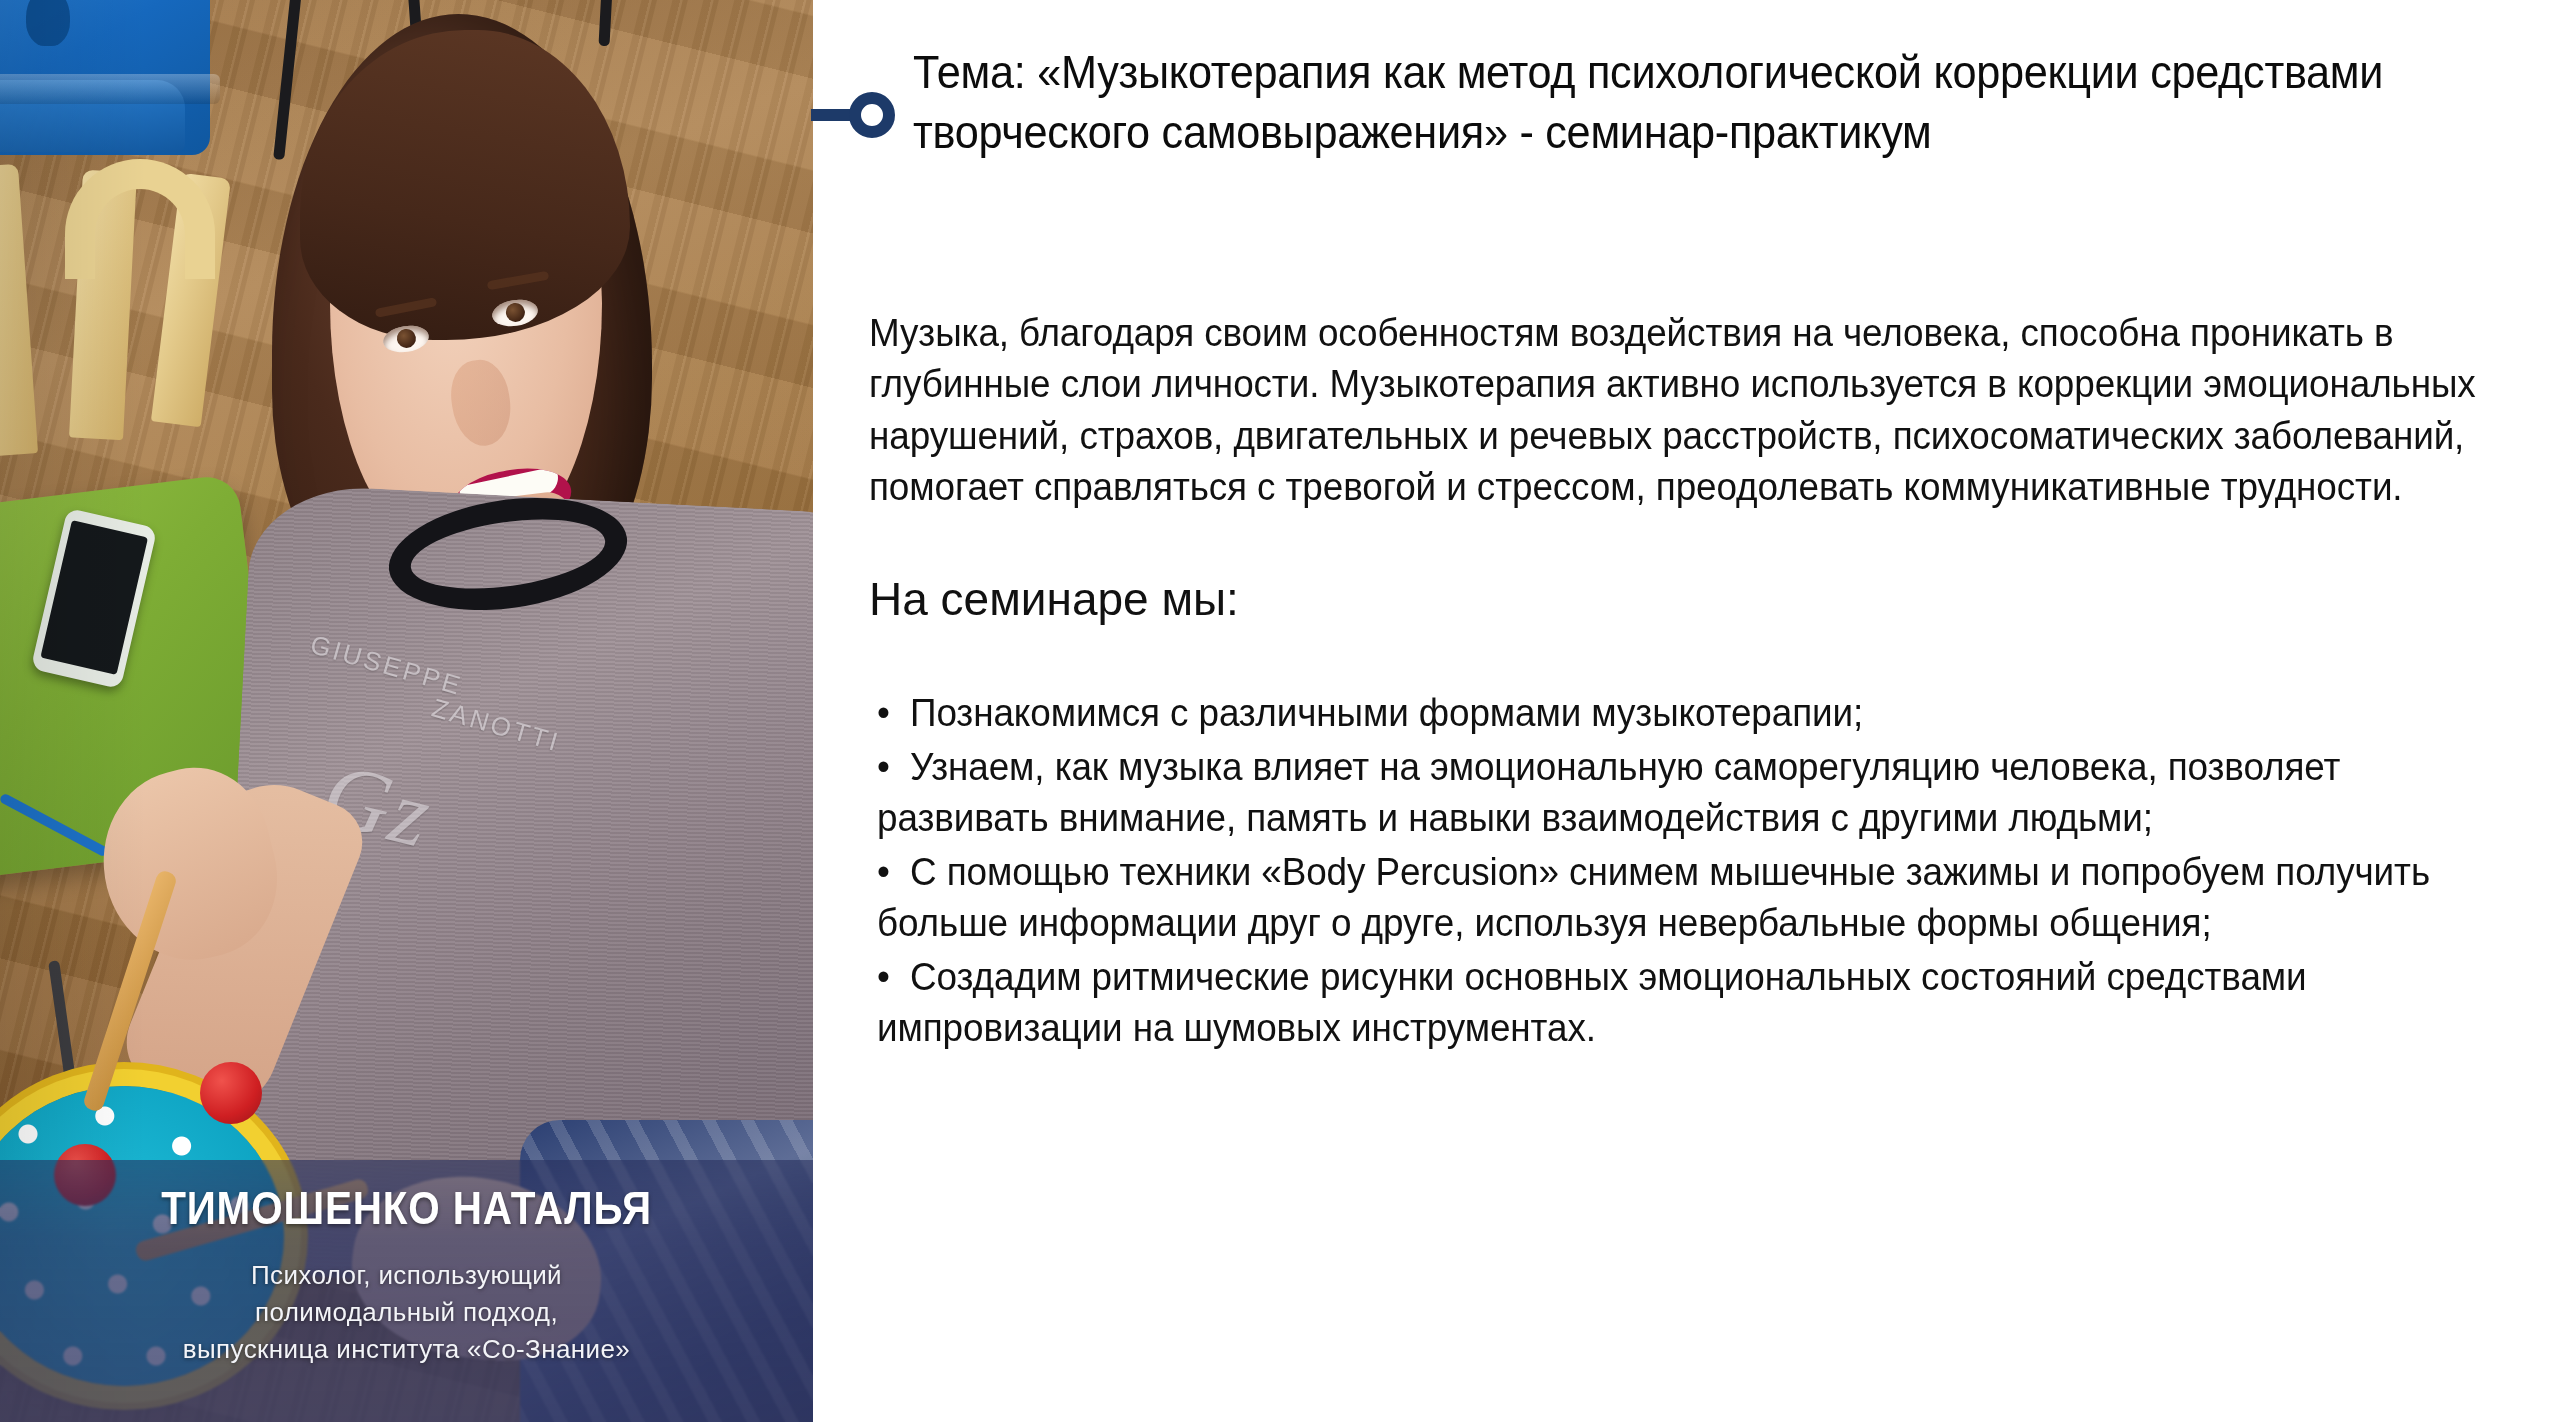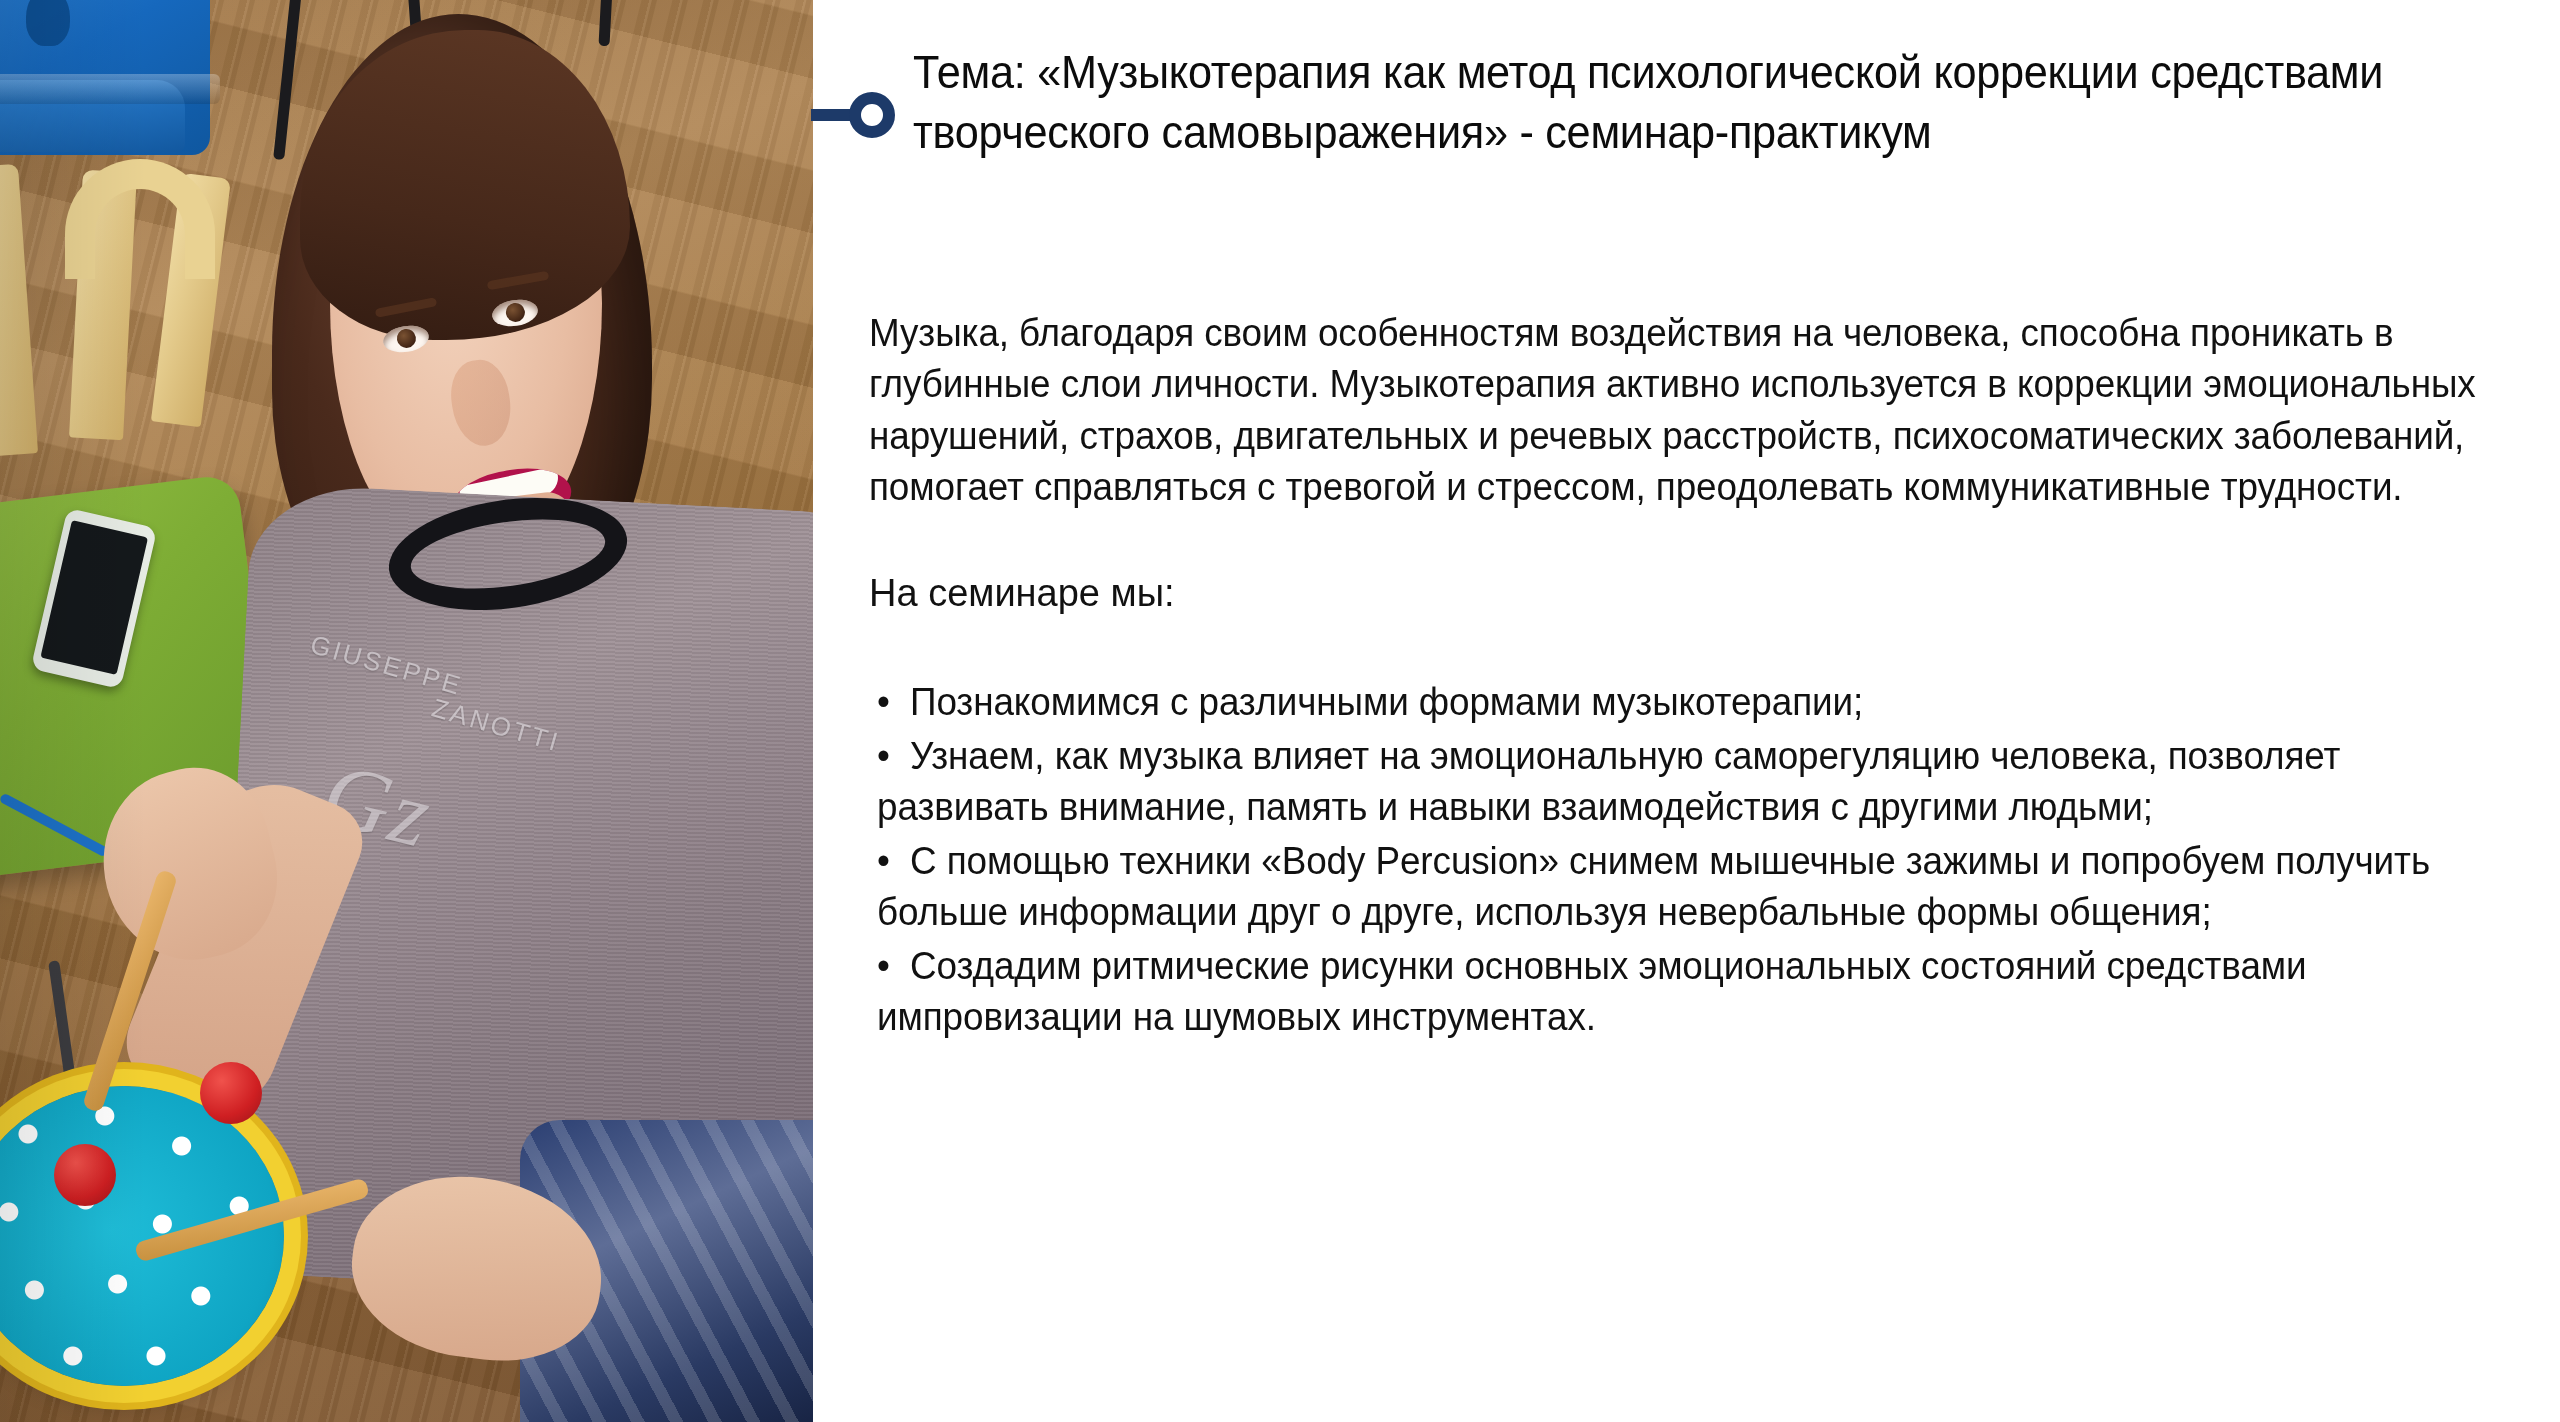--- a/index.html
+++ b/index.html
@@ -524,21 +524,21 @@
     transform: scaleX(.97);
     transform-origin: left top;
   }
 
   .spacer-lg { height: 54px; }
   .spacer-md { height: 50px; }
 
   .lead-in {
     margin: 0;
     font-family: "Liberation Sans", sans-serif;
-    font-size: 38px;
+    font-size: 46px;
     line-height: 1.355;
     color: #111111;
   }
 
   .bullets {
     list-style: none;
     margin: 8px;
     padding: 0;
   }
   .bullets li {
@@ -617,20 +617,30 @@
     </div>
 
     <div class="drum"></div>
     <div class="stick stick-1"></div>
     <div class="stick stick-2"></div>
     <div class="mallet mallet-1"></div>
     <div class="mallet mallet-2"></div>
 
     <div class="photo-vignette"></div>
 
+    <div class="caption-overlay">
+      <div class="caption-inner">
+        <div class="speaker-name">ТИМОШЕНКО НАТАЛЬЯ</div>
+        <p class="speaker-role">
+          <span>Психолог, использующий</span><br>
+          <span>полимодальный подход,</span><br>
+          <span>выпускница института «Со-Знание»</span>
+        </p>
+      </div>
+    </div>
   </div>
 
   <div class="content">
 
     <div class="title-marker">
       <div class="marker-line"></div>
       <div class="marker-ring"></div>
     </div>
 
     <h1 class="title">Тема: «Музыкотерапия как метод психологической коррекции средствами творческого самовыражения» - семинар-практикум</h1>

